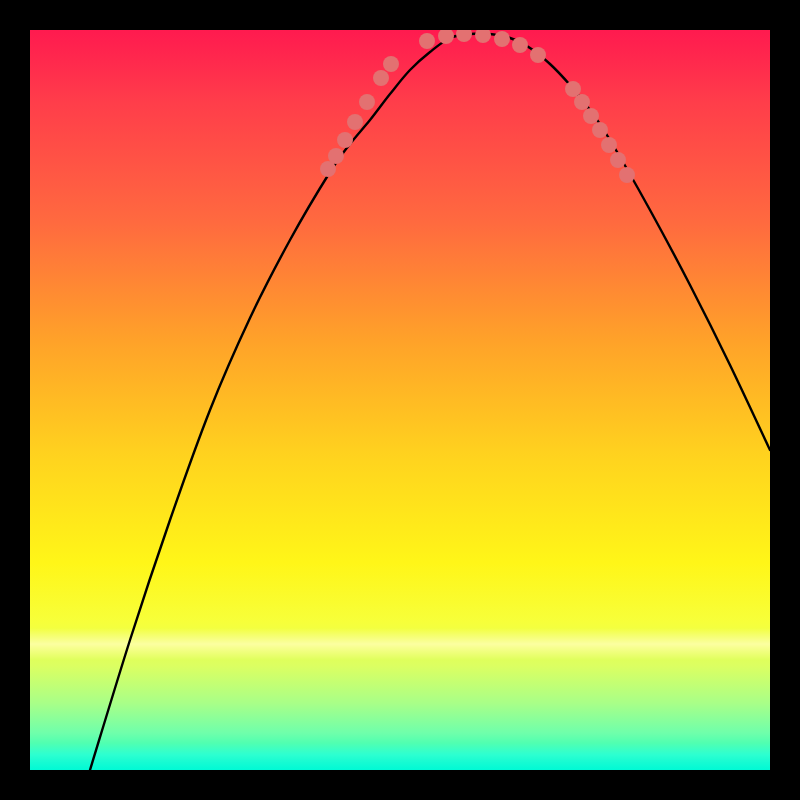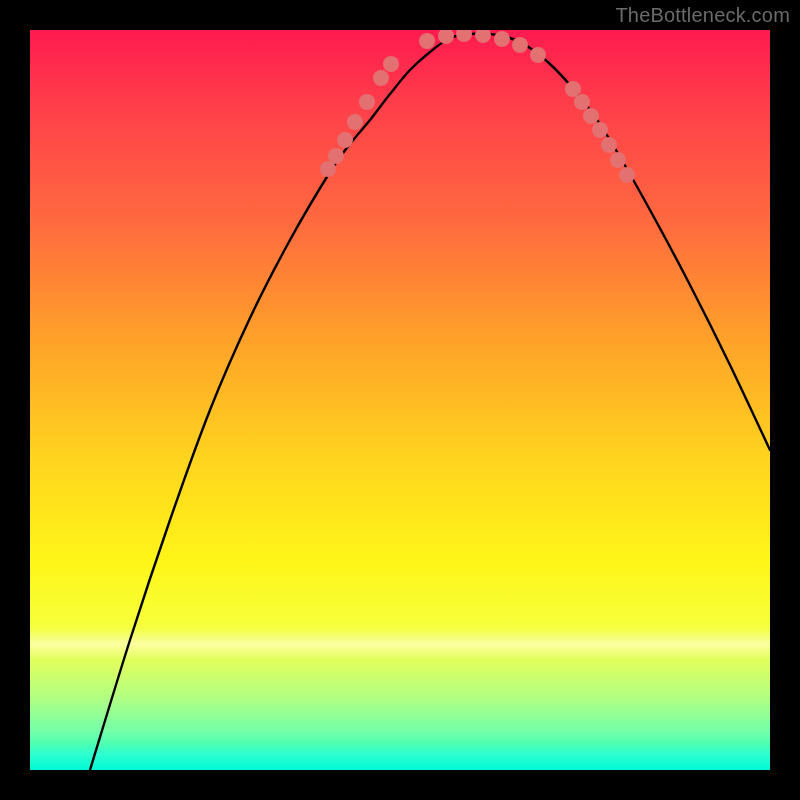--- a/index.html
+++ b/index.html
@@ -118,14 +118,13 @@
           <circle cx="552" cy="72" r="8" fill="#e37171"></circle>
           <circle cx="561" cy="86" r="8" fill="#e37171"></circle>
           <circle cx="570" cy="100" r="8" fill="#e37171"></circle>
           <circle cx="579" cy="115" r="8" fill="#e37171"></circle>
           <circle cx="588" cy="130" r="8" fill="#e37171"></circle>
           <circle cx="597" cy="145" r="8" fill="#e37171"></circle>
         </g>
     </svg>
   </div>
 
-  <div class="watermark">TheBottleneck.com</div>
 </div>
 
 </body></html>

